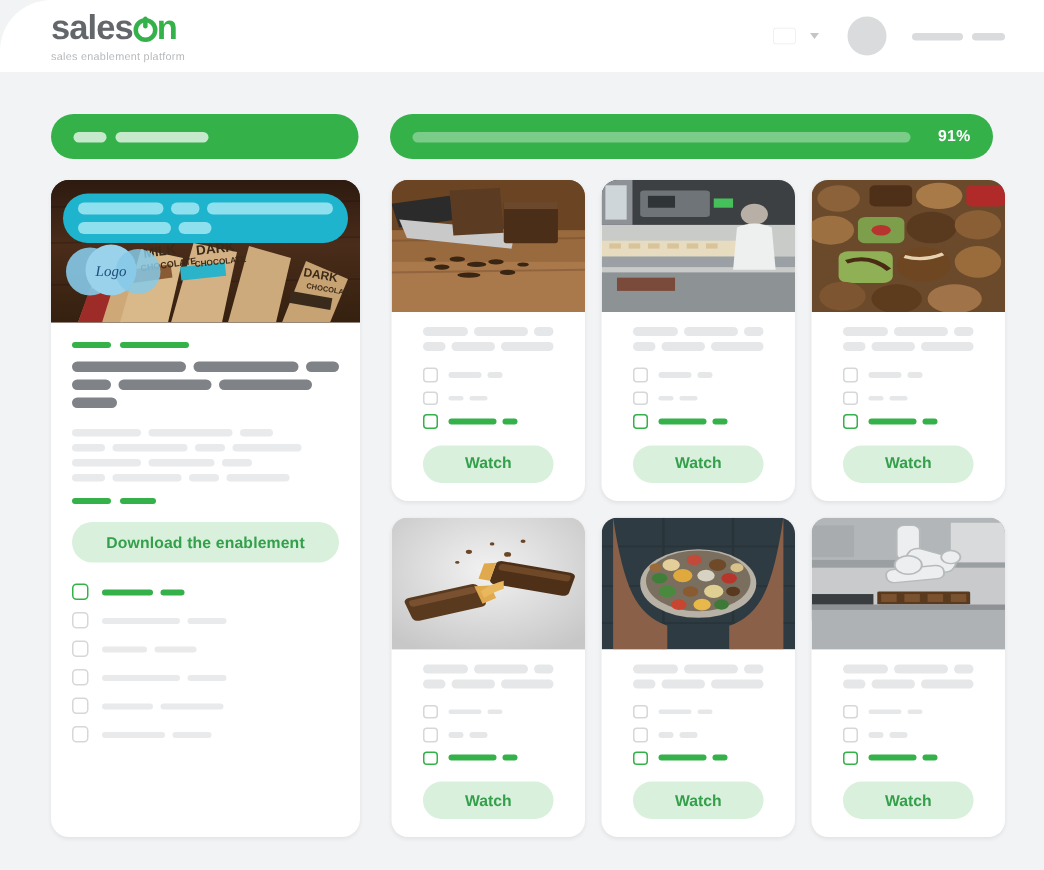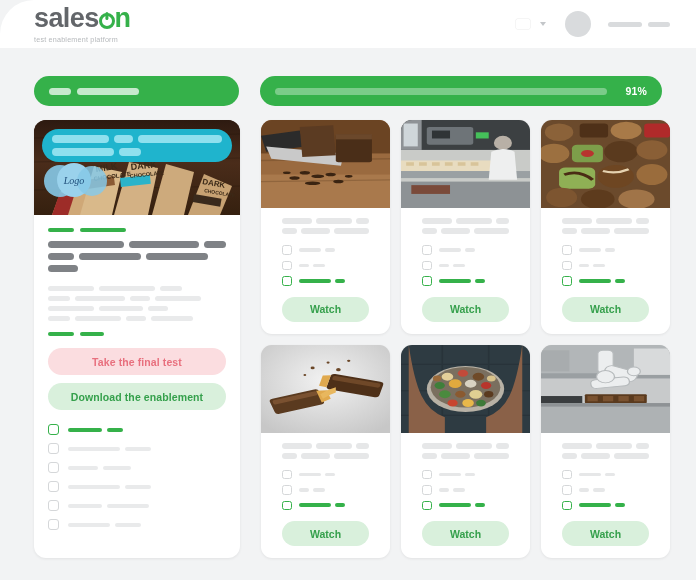--- a/index.html
+++ b/index.html
@@ -32,21 +32,21 @@
     z-index: 5;
   }
 
   .logo-block {
     margin-left: 34px;
     display: flex;
     flex-direction: column;
     justify-content: center;
   }
   .logo-word {
-    font-size: 27px;
+    font-size: 23px;
     font-weight: bold;
     letter-spacing: -0.6px;
     color: #63666a;
     line-height: 1;
     display: flex;
     align-items: baseline;
   }
   .logo-word .g { color: #35b14a; }
   .logo-o {
     position: relative;
@@ -298,21 +298,21 @@
 
 <div class="app">
 
   <div class="topbar">
     <div class="logo-block">
       <div class="logo-word">
         <span>sales</span>
           <span class="logo-o"></span>
           <span class="g">n</span>
       </div>
-      <div class="logo-tag">test enablement platform</div>
+      <div class="logo-tag">sales enablement platform</div>
     </div>
 
     <div class="topbar-right">
       <span class="flag">
         <span class="f-top"></span><span class="f-bot"></span>
       </span>
       <span class="chev"></span>
       <span class="avatar"></span>
       <span class="name-ph">
         <i class="w1"></i>
@@ -442,21 +442,20 @@
             <i class="ph light" style="width:46px"></i>
             <i class="ph light" style="width:20px"></i>
             <i class="ph light" style="width:42px"></i>
         </div>
 
         <div class="gdash" style="margin-top:11px;margin-bottom:12px">
           <i style="width:26px"></i>
             <i style="width:24px"></i>
         </div>
 
-        <button class="btn test">Take the final test</button>
         <button class="btn cert">Download the enablement</button>
 
         <div class="checklist" id="lesson-checklist">
             <div class="ck-row active">
               <span class="ckbox active"></span>
               <span class="ck-lines">
                 <i style="width: 34px;"></i>
                 <i style="width: 16px;"></i>
               </span>
             </div>

